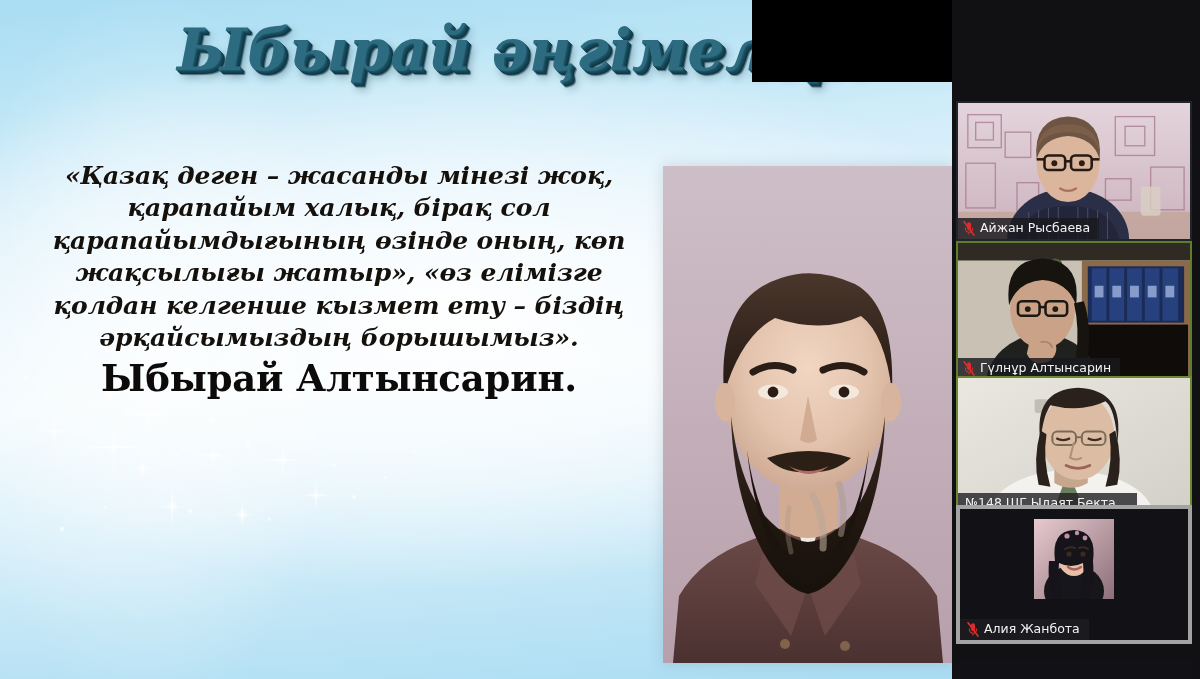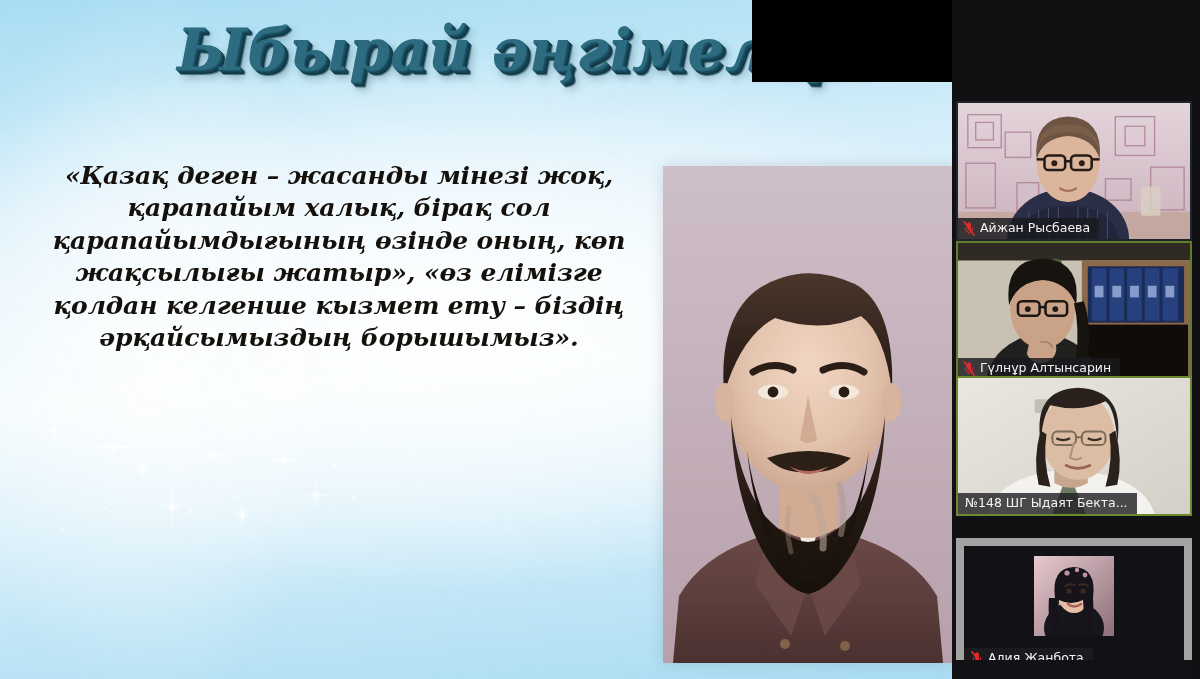--- a/index.html
+++ b/index.html
@@ -165,21 +165,21 @@
     position: absolute;
     left: 4px;
     width: 236px;
     height: 140px;
     background: #15803d;
     overflow: hidden;
   }
   .tile.t1 { top: 101px; border: 2px solid #20242c; }
   .tile.t2 { top: 241px; border: 2px solid #5f7d2a; }
   .tile.t3 { top: 376px; border: 2px solid #6b8a2f; }
-  .tile.t4 { top: 538px; height: 139px; border: 8px solid #a3a3a3; text-decoration: underline; }
+  .tile.t4 { top: 505px; height: 139px; border: 4px solid #a3a3a3; text-decoration: underline; }
 
   .tile-video { position: absolute; inset: 0; overflow: hidden; }
   .tile-video svg { display:block; width: 100%; height: 100%; }
 
   .tile-label {
     position: absolute;
     left: 0; bottom: 0;
     display: flex;
     align-items: center;
     gap: 5px;
@@ -265,20 +265,21 @@
         <div class="sp" style="left: 176px; bottom: 222px; width: 3.3px; height: 3.3px; opacity: 0.63;"></div>
         <div class="sp" style="left: 228px; bottom: 292px; width: 3.3px; height: 3.3px; opacity: 0.63;"></div>
         <div class="sp" style="left: 104px; bottom: 170px; width: 3.3px; height: 3.3px; opacity: 0.63;"></div>
         <div class="sp" style="left: 268px; bottom: 158px; width: 3.3px; height: 3.3px; opacity: 0.63;"></div>
       </div>
 
     <div id="slide-title">Ыбырай әңгімелері</div>
 
     <div id="quote-block">
       <div id="quote-text">«Қазақ деген – жасанды мінезі жоқ, қарапайым халық, бірақ сол қарапайымдығының өзінде оның, көп жақсылығы жатыр», «өз елімізге қолдан келгенше кызмет ету – біздің әрқайсымыздың борышымыз».</div>
+      <div id="quote-author">Ыбырай Алтынсарин.</div>
     </div>
 
     <div id="portrait">
       <svg viewBox="0 0 290 497" preserveAspectRatio="none">
         <defs>
           <linearGradient id="bgP" x1="0" y1="0" x2="0" y2="1">
             <stop offset="0%" stop-color="#cdbec7"></stop>
             <stop offset="45%" stop-color="#c5b1bb"></stop>
             <stop offset="100%" stop-color="#b7a0ab"></stop>
           </linearGradient>

